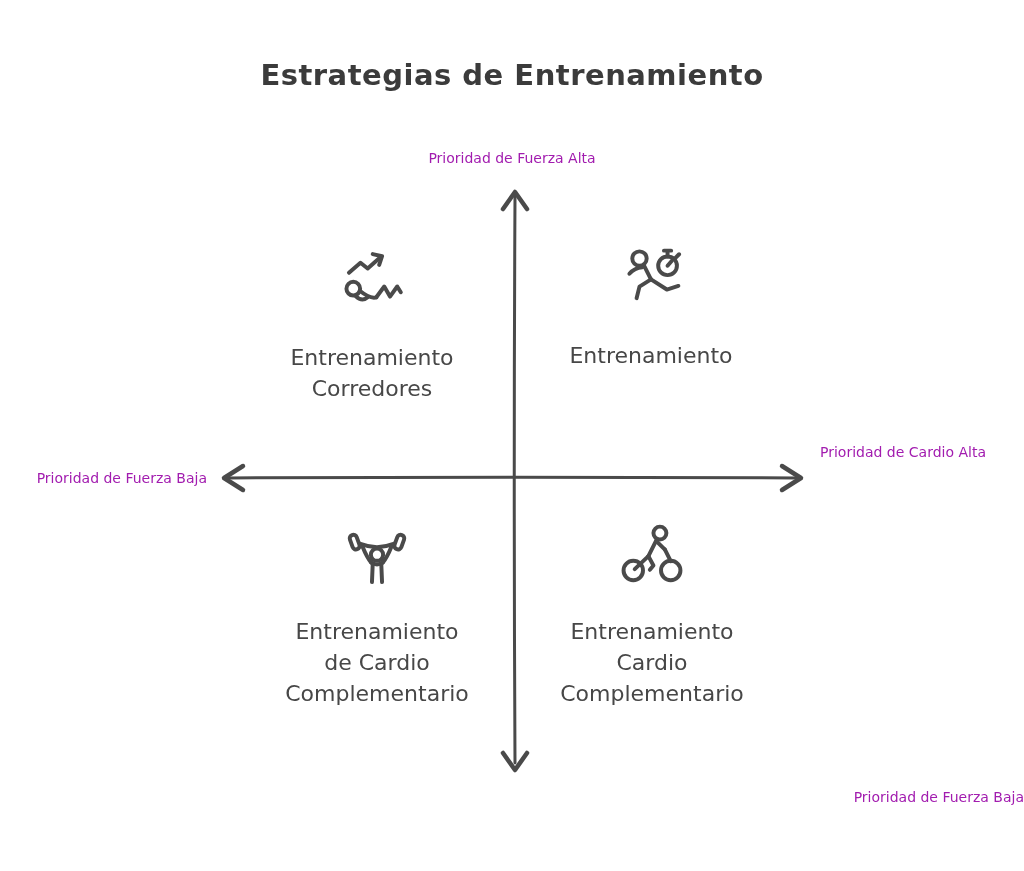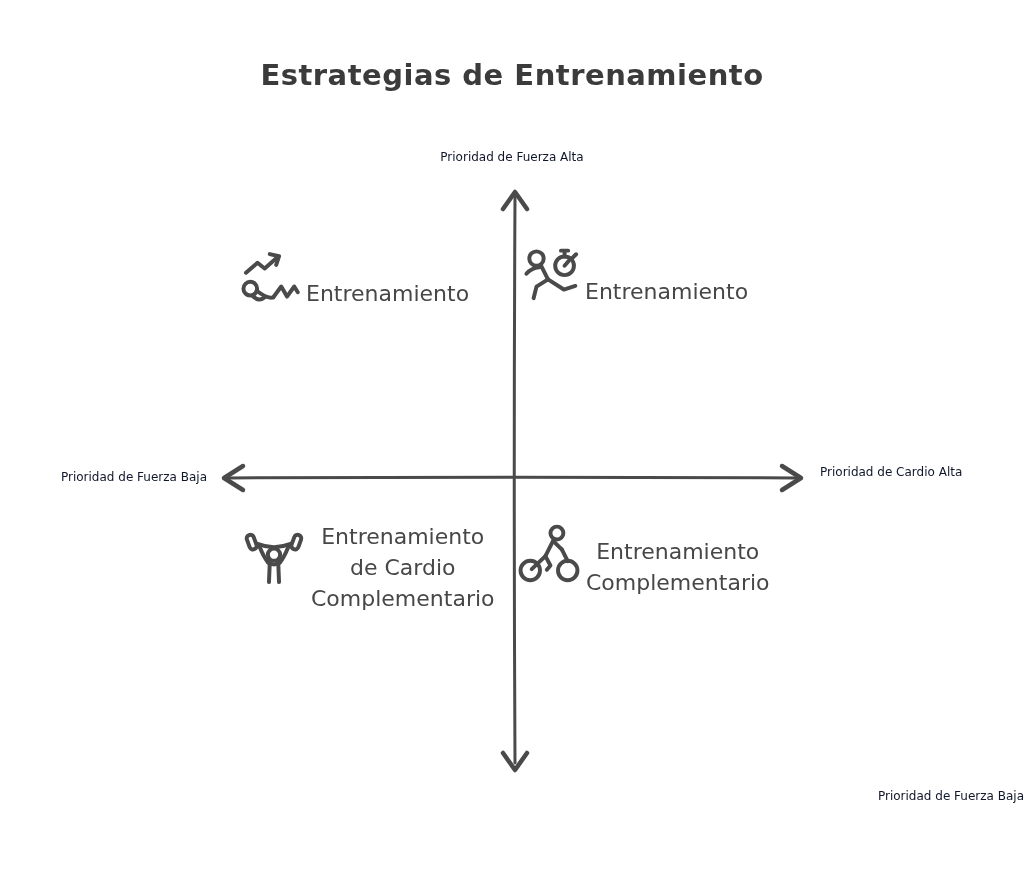--- a/index.html
+++ b/index.html
@@ -15,33 +15,33 @@
     left:0; right:0; top:58px;
     text-align:center;
     font-size:29px;
     font-weight:800;
     letter-spacing:0.5px;
     color:#3b3b3b;
   }
   .axis-svg{position:absolute;left:0;top:0;}
   .axis-label{
     position:absolute;
-    font-size:12px;
-    color:#0f172a;
+    font-size:14px;
+    color:#a21caf;
     white-space:nowrap;
   }
   .axis-label.top{left:0;right:0;top:150px;text-align:center;}
   .axis-label.bottom{left:0;right:0;top:789px;text-align:right;}
   .axis-label.left{right:817px;top:470px;}
-  .axis-label.right{left:820px;top:465px;}
+  .axis-label.right{left:820px;top:444px;}
   .quadrant{
     position:absolute;
     width:280px;
     display:flex;
-    flex-direction:row;
+    flex-direction:column;
     align-items:center;
   }
   .quadrant.tl{left:232px;top:244px;}
   .quadrant.tr{left:511px;top:242px;}
   .quadrant.bl{left:237px;top:518px;}
   .quadrant.br{left:512px;top:518px;}
   .q-icon{
     width:74px;height:72px;
     margin-bottom:26px;
   }
@@ -85,20 +85,21 @@
         <path d="M18 40 L34 26 L44 34 L62 18"></path>
         <path d="M51 14 L64 17 L60 29"></path>
         <circle cx="24" cy="62" r="9.5"></circle>
         <path d="M27 72 q9 9 17 2"></path>
         <path d="M33 65 C43 73 50 76 56 74"></path>
         <path d="M56 74 L67 59 L75 73 L85 59 L90 67"></path>
       </svg>
     </div>
     <div class="q-label">
       <span class="q-line">Entrenamiento</span>
+      <span class="q-line">Corredores</span>
     </div>
   </div>
 
   <div class="quadrant tr">
     <div class="q-icon">
       <svg viewBox="0 0 100 100" fill="none" stroke="#4a4a4a" stroke-width="5.5" stroke-linecap="round" stroke-linejoin="round">
         <circle cx="73" cy="33" r="13"></circle>
         <path d="M73 20 V13 M68 12 H78"></path>
         <path d="M84 22 L89 17"></path>
         <path d="M73 33 L79 26"></path>
@@ -143,17 +144,18 @@
         <circle cx="61" cy="21" r="9"></circle>
         <path d="M57 29 L45 53"></path>
         <path d="M56 32 L68 44"></path>
         <path d="M68 44 L76 60"></path>
         <path d="M45 53 L26 71"></path>
         <path d="M45 53 L52 66 L47 72"></path>
       </svg>
     </div>
     <div class="q-label">
       <span class="q-line">Entrenamiento</span>
+      <span class="q-line">Cardio</span>
       <span class="q-line">Complementario</span>
     </div>
   </div>
 
 </div>
 
 </body></html>

